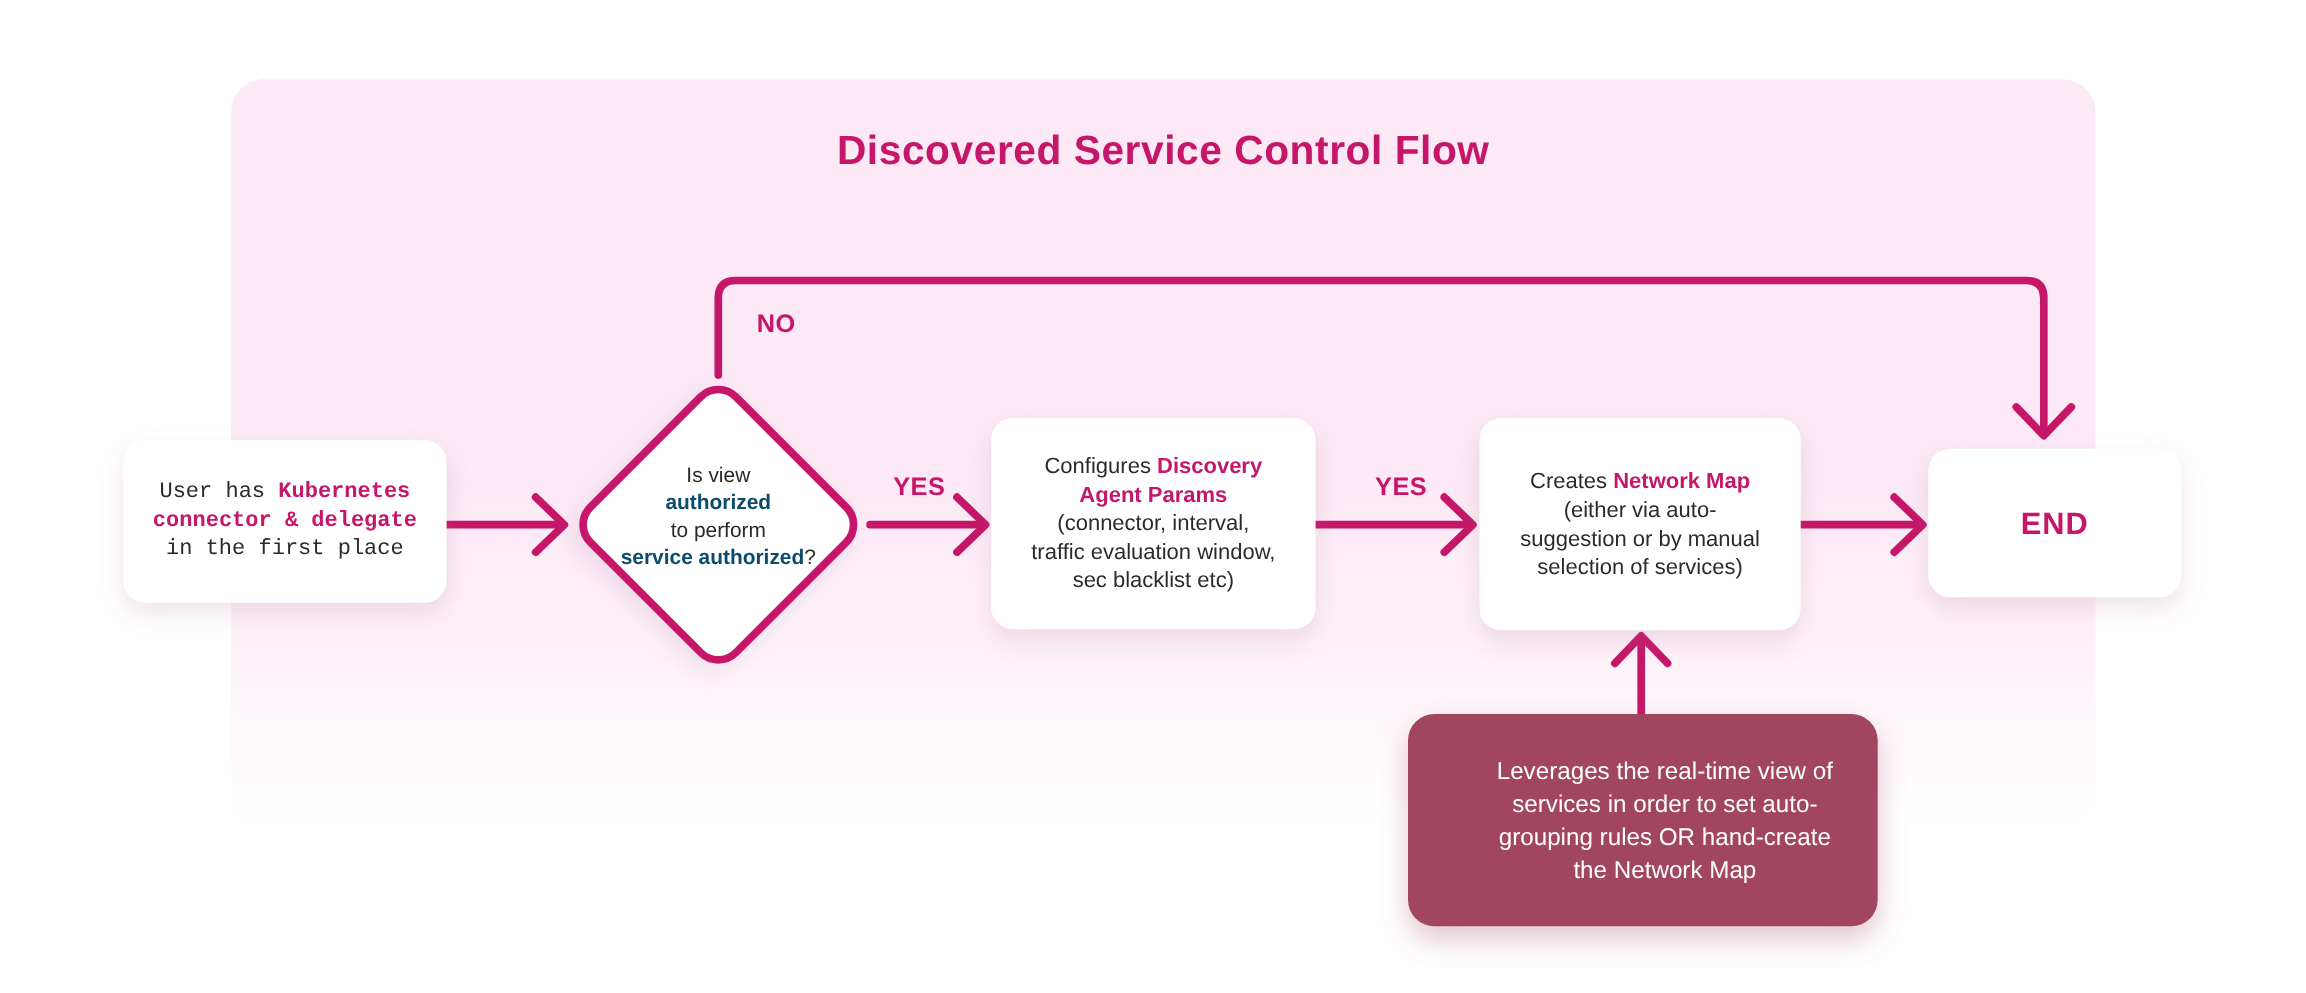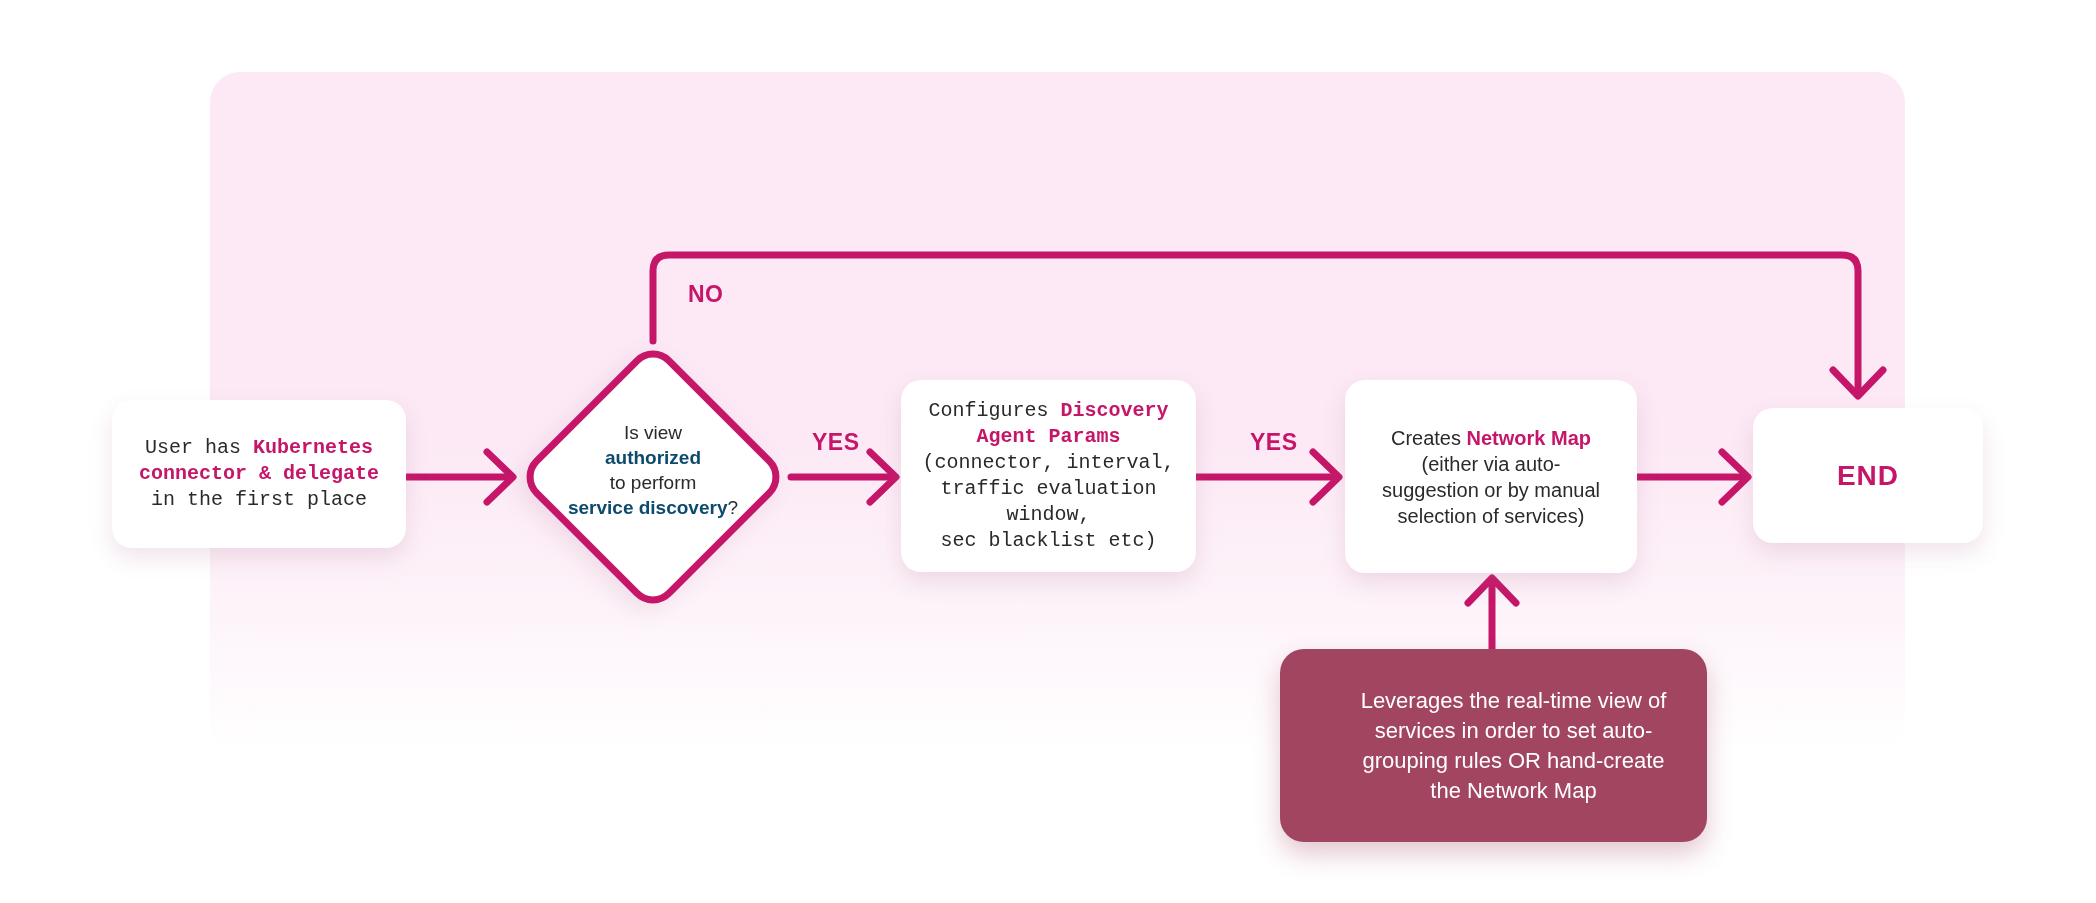--- a/index.html
+++ b/index.html
@@ -51,21 +51,21 @@
     justify-content: center;
     text-align: center;
     color: #2a2a2a;
     font-size: 20px;
     line-height: 26px;
   }
   .node-text { white-space: pre-line; }
   .node-text .hl { color: #c51669; font-weight: 700; }
 
   .node-start     { left: 112px;  top: 400px; width: 294px; height: 148px; font-family: Liberation Mono, monospace; }
-  .node-configure { left: 901px;  top: 380px; width: 295px; height: 192px; font-family: Liberation Mono, monospace; }
+  .node-configure { left: 901px;  top: 380px; width: 295px; height: 192px; }
   .node-network   { left: 1345px; top: 380px; width: 292px; height: 193px; }
   .node-end       { left: 1753px; top: 408px; width: 230px; height: 135px;
                     font-size: 28px; font-weight: 700; color: #c51669; letter-spacing: 1px; }
 
   .diamond-shape {
     position: absolute;
     left: 556px; top: 380px;
     width: 194px; height: 194px;
     background: #ffffff;
     border: 7px solid #c51669;
@@ -109,20 +109,21 @@
   }
   .annotation-text { white-space: pre-line; }
 </style>
 </head>
 <body>
 
 <div class="page">
 
   <div class="container"></div>
 
+  <div class="title">Discovered Service Control Flow</div>
 
   <svg class="connectors" viewBox="0 0 2096 903">
 
     <path d="M 406 477 L 508 477"></path>
     <path d="M 487 452 L 513 477 L 487 502"></path>
 
     <path d="M 653 341 L 653 271 Q 653 255 669 255 L 1842 255 Q 1858 255 1858 271 L 1858 392"></path>
     <path d="M 1833 370 L 1858 396 L 1883 370"></path>
 
     <path d="M 791 477 L 891 477"></path>
@@ -142,21 +143,21 @@
     <div class="node-text"><span>User has </span><span class="hl">Kubernetes
 connector &amp; delegate</span><span>
 in the first place</span></div>
   </div>
 
   <div class="diamond-shape"></div>
   <div class="diamond-text">
     <div class="node-text"><span>Is view
 </span><span class="hl">authorized</span><span>
 to perform
-</span><span class="hl">service discovery</span><span>?</span></div>
+</span><span class="hl">service authorized</span><span>?</span></div>
   </div>
 
   <div class="node node-configure">
     <div class="node-text"><span>Configures </span><span class="hl">Discovery
 Agent Params</span><span>
 (connector, interval,
 traffic evaluation window,
 sec blacklist etc)</span></div>
   </div>
 

